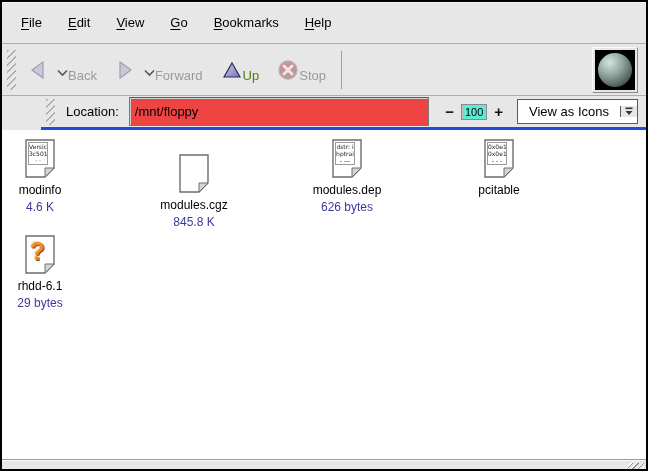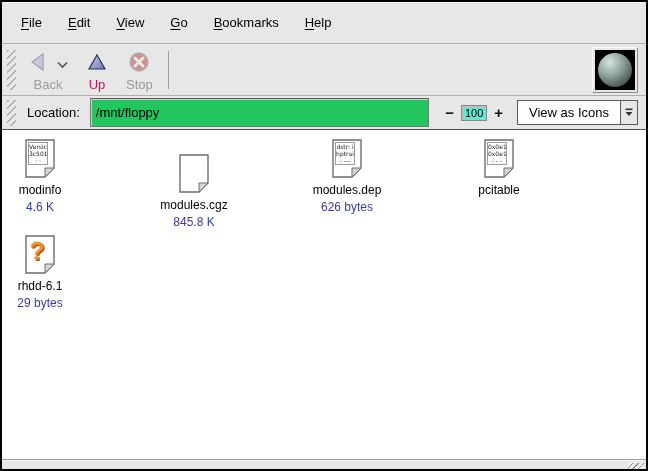--- a/index.html
+++ b/index.html
@@ -18,58 +18,58 @@
   
   .toolbar {
     height: 52px; display: flex; align-items: center;
     border-bottom: 1px solid #aeaeae; padding: 2px 4px 2px 2px;
   }
   .grip {
     width: 9px; height: 40px; margin: 0 3px;
     background: repeating-linear-gradient(135deg, #9f9f9f 0 1.5px, transparent 1.5px 5px);
     opacity: .8;
   }
-  .tbtn { display: flex; flex-direction: column; align-items: center; padding: 2px 9px 1px; }
+  .tbtn { display: flex; align-items: flex-end; padding: 2px 9px 1px; }
   .icon-row { display: flex; align-items: center; height: 26px; }
-  .tlabel { font-size: 13px; color: #be185d; margin-top: 2px; }
+  .tlabel { font-size: 13px; color: #4d7c0f; margin-top: 2px; }
   .disabled .tlabel { color: #9b9b9b; }
   .disabled svg.main { opacity: .6; }
   .chev { margin-left: 9px; margin-top: 6px; }
   .vsep { width: 1px; height: 38px; background: #9e9e9e; margin: 0 6px; }
   .spacer { flex: 1; }
   .throbber-frame {
     width: 46px; height: 46px; padding: 2px; margin-right: 4px;
     border: 1px solid; border-color: #fafafa #8a8a8a #8a8a8a #fafafa; background: #e7e7e7;
   }
   .throbber {
     width: 40px; height: 40px; background: #000; display: flex; align-items: center; justify-content: center;
   }
   .sphere {
     width: 34px; height: 34px; border-radius: 50%;
     background: radial-gradient(circle at 34% 28%, #d7e4e0, #8fa39c 40%, #55655f 70%, #29332f 95%);
   }
   
   .locbar {
     height: 34px; display: flex; align-items: center;
-    border-bottom: 1px solid #1d4ed8; padding: 0 8px 0 2px;
+    border-bottom: 3px solid #1d4ed8; padding: 0 8px 0 2px; margin-left: 39px;
   }
   .loc-label { font-size: 13px; margin: 0 10px 0 8px; color: #000; }
   .loc-input {
     flex: 1; height: 29px; border: 1px solid #777; border-top-color: #5e5e5e;
-    background: #22c55e; font: 13px "Liberation Sans", sans-serif; padding: 0 5px; color: #000;
+    background: #ef4444; font: 13px "Liberation Sans", sans-serif; padding: 0 5px; color: #000;
     box-shadow: inset 1px 1px 0 #cfcfcf;
   }
   .zoom-cluster { display: flex; align-items: center; margin: 0 10px 0 12px; }
   .zoom-btn { font-size: 15px; font-weight: bold; color: #111; padding: 0 4px; line-height: 20px; }
   .zoom-box {
     min-width: 26px; text-align: center; font-size: 11px; color: #000;
     background: #5eead4; border: 1px solid #8a8a8a; margin: 0 3px; padding: 1px 3px;
     box-shadow: inset 1px 1px 0 #bdbdbd;
   }
-  .combo { display: flex; height: 25px; border: 1px solid #5a5a5a; background: #fff; }
+  .combo { display: flex; height: 25px; border: 1px solid #5a5a5a; background: #fff; align-items: center; }
   .combo-label { display: flex; align-items: center; padding: 0 11px; font-size: 13px; color: #000; }
   .combo-arrow {
     width: 17px; border-left: 1px solid #5a5a5a; background: #e7e7e7;
     display: flex; align-items: center; justify-content: center;
   }
   
   .content { height: 329px; background: #fff; position: relative; }
   .file-item { position: absolute; width: 120px; text-align: center; }
   .doc-icon { width: 32px; height: 40px; margin: 0 auto; position: relative; }
   .preview {
@@ -117,20 +117,31 @@
         <svg class="main" width="20" height="20">
           <polygon points="15,2 4,10 15,18" fill="#b4b4cf" stroke="#70708a" stroke-width="1.2"></polygon>
         </svg>
         <svg class="chev" width="11" height="8">
           <polyline points="1,1.5 5.5,6 10,1.5" fill="none" stroke="#555" stroke-width="1.6"></polyline>
         </svg>
       </div>
       <div class="tlabel">Back</div>
     </div>
 
+    <div class="tbtn disabled">
+      <div class="icon-row">
+        <svg class="main" width="20" height="20">
+          <polygon points="5,2 16,10 5,18" fill="#b4b4cf" stroke="#70708a" stroke-width="1.2"></polygon>
+        </svg>
+        <svg class="chev" width="11" height="8">
+          <polyline points="1,1.5 5.5,6 10,1.5" fill="none" stroke="#555" stroke-width="1.6"></polyline>
+        </svg>
+      </div>
+      <div class="tlabel">Forward</div>
+    </div>
 
     <div class="tbtn">
       <div class="icon-row">
         <svg class="main" width="22" height="20">
           <defs>
             <linearGradient id="upg" x1="0" y1="0" x2="1" y2="1">
               <stop offset="0" stop-color="#cdcdec"></stop>
                 <stop offset="1" stop-color="#7676b6"></stop>
             </linearGradient>
           </defs>

